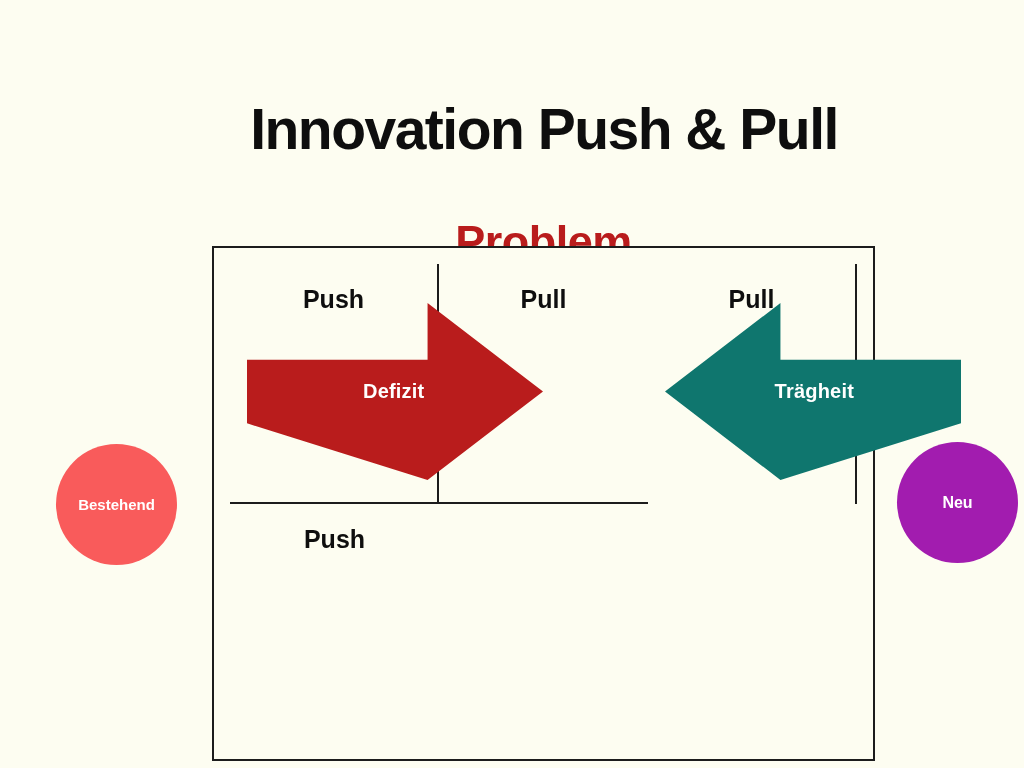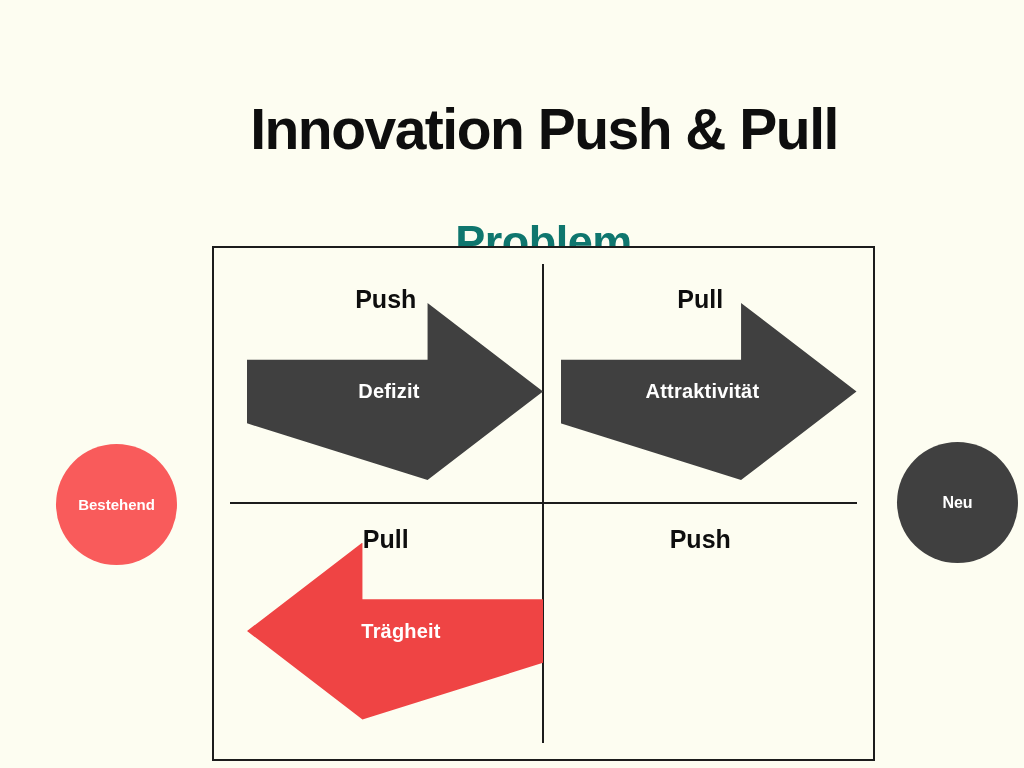--- a/index.html
+++ b/index.html
@@ -27,27 +27,27 @@
     position: absolute;
     left: 180px; top: 152px; width: 663px; height: 58px;
     display: flex;
   }
   .col-header {
     flex: 1;
     text-align: center;
     font-size: 45px;
     font-weight: 800;
     letter-spacing: -0.5px;
-    color: #0f766e;
+    color: #b91c1c;
   }
   .grid {
     position: absolute;
     left: 180px; top: 214px; width: 663px; height: 515px;
     display: grid;
-    grid-template-columns: 1fr 1fr;
+    grid-template-columns: 1fr 1fr 1fr;
     grid-template-rows: 1fr 1fr;
     border: 2px solid #1c1c1c;
     background: #FDFDF1;
   }
   .cell { position: relative; }
   .cell.b-right  { border-right: 2px solid #1c1c1c; }
   .cell.b-bottom { border-bottom: 2px solid #1c1c1c; }
   .cell-label {
     position: absolute;
     left: 0; top: 5px; width: 100%;
@@ -57,22 +57,22 @@
     color: #0e0e0e;
   }
   .arrow {
     position: absolute;
     left: 17px; top: 39px;
     width: 296px; height: 177px;
     display: flex;
     align-items: center;
     justify-content: center;
   }
-  .arrow.green { background: #404040; }
-  .arrow.red   { background: #ef4444; justify-content: center; }
+  .arrow.green { background: #b91c1c; }
+  .arrow.red   { background: #0f766e; justify-content: center; }
   .arrow.dir-right {
     clip-path: polygon(0 32%, 61% 32%, 61% 0, 100% 50%, 61% 100%, 0 68%);
     padding-right: 9%;
   }
   .arrow.dir-left {
     clip-path: polygon(100% 32%, 39% 32%, 39% 0, 0 50%, 39% 100%, 100% 68%);
     padding-left: 9%;
   }
   .arrow-label {
     color: #FFFFFF;
@@ -86,21 +86,21 @@
     width: 121px; height: 121px;
     border-radius: 50%;
     display: flex;
     align-items: center;
     justify-content: center;
     color: #FFFFFF;
     font-weight: 700;
     text-align: center;
   }
   .badge.left  { left: 24px;  top: 412px; background: #F95B5B; font-size: 15px; }
-  .badge.right { left: 865px; top: 410px; background: #404040; font-size: 16px; }
+  .badge.right { left: 865px; top: 410px; background: #a21caf; font-size: 16px; }
 </style>
 </head>
 <body>
 
 <div class="stage">
 
   <div class="title">Innovation Push &amp; Pull</div>
 
   <div class="col-headers">
     <div class="col-header">Problem</div>
@@ -110,23 +110,20 @@
 
     <div class="cell b-right b-bottom">
       <div class="cell-label">Push</div>
       <div class="arrow green dir-right">
         <span class="arrow-label">Defizit</span>
       </div>
     </div>
 
     <div class="cell b-bottom">
       <div class="cell-label">Pull</div>
-      <div class="arrow green dir-right">
-        <span class="arrow-label">Attraktivität</span>
-      </div>
     </div>
 
     <div class="cell b-right">
       <div class="cell-label">Pull</div>
       <div class="arrow red dir-left">
         <span class="arrow-label">Trägheit</span>
       </div>
     </div>
 
     <div class="cell">

